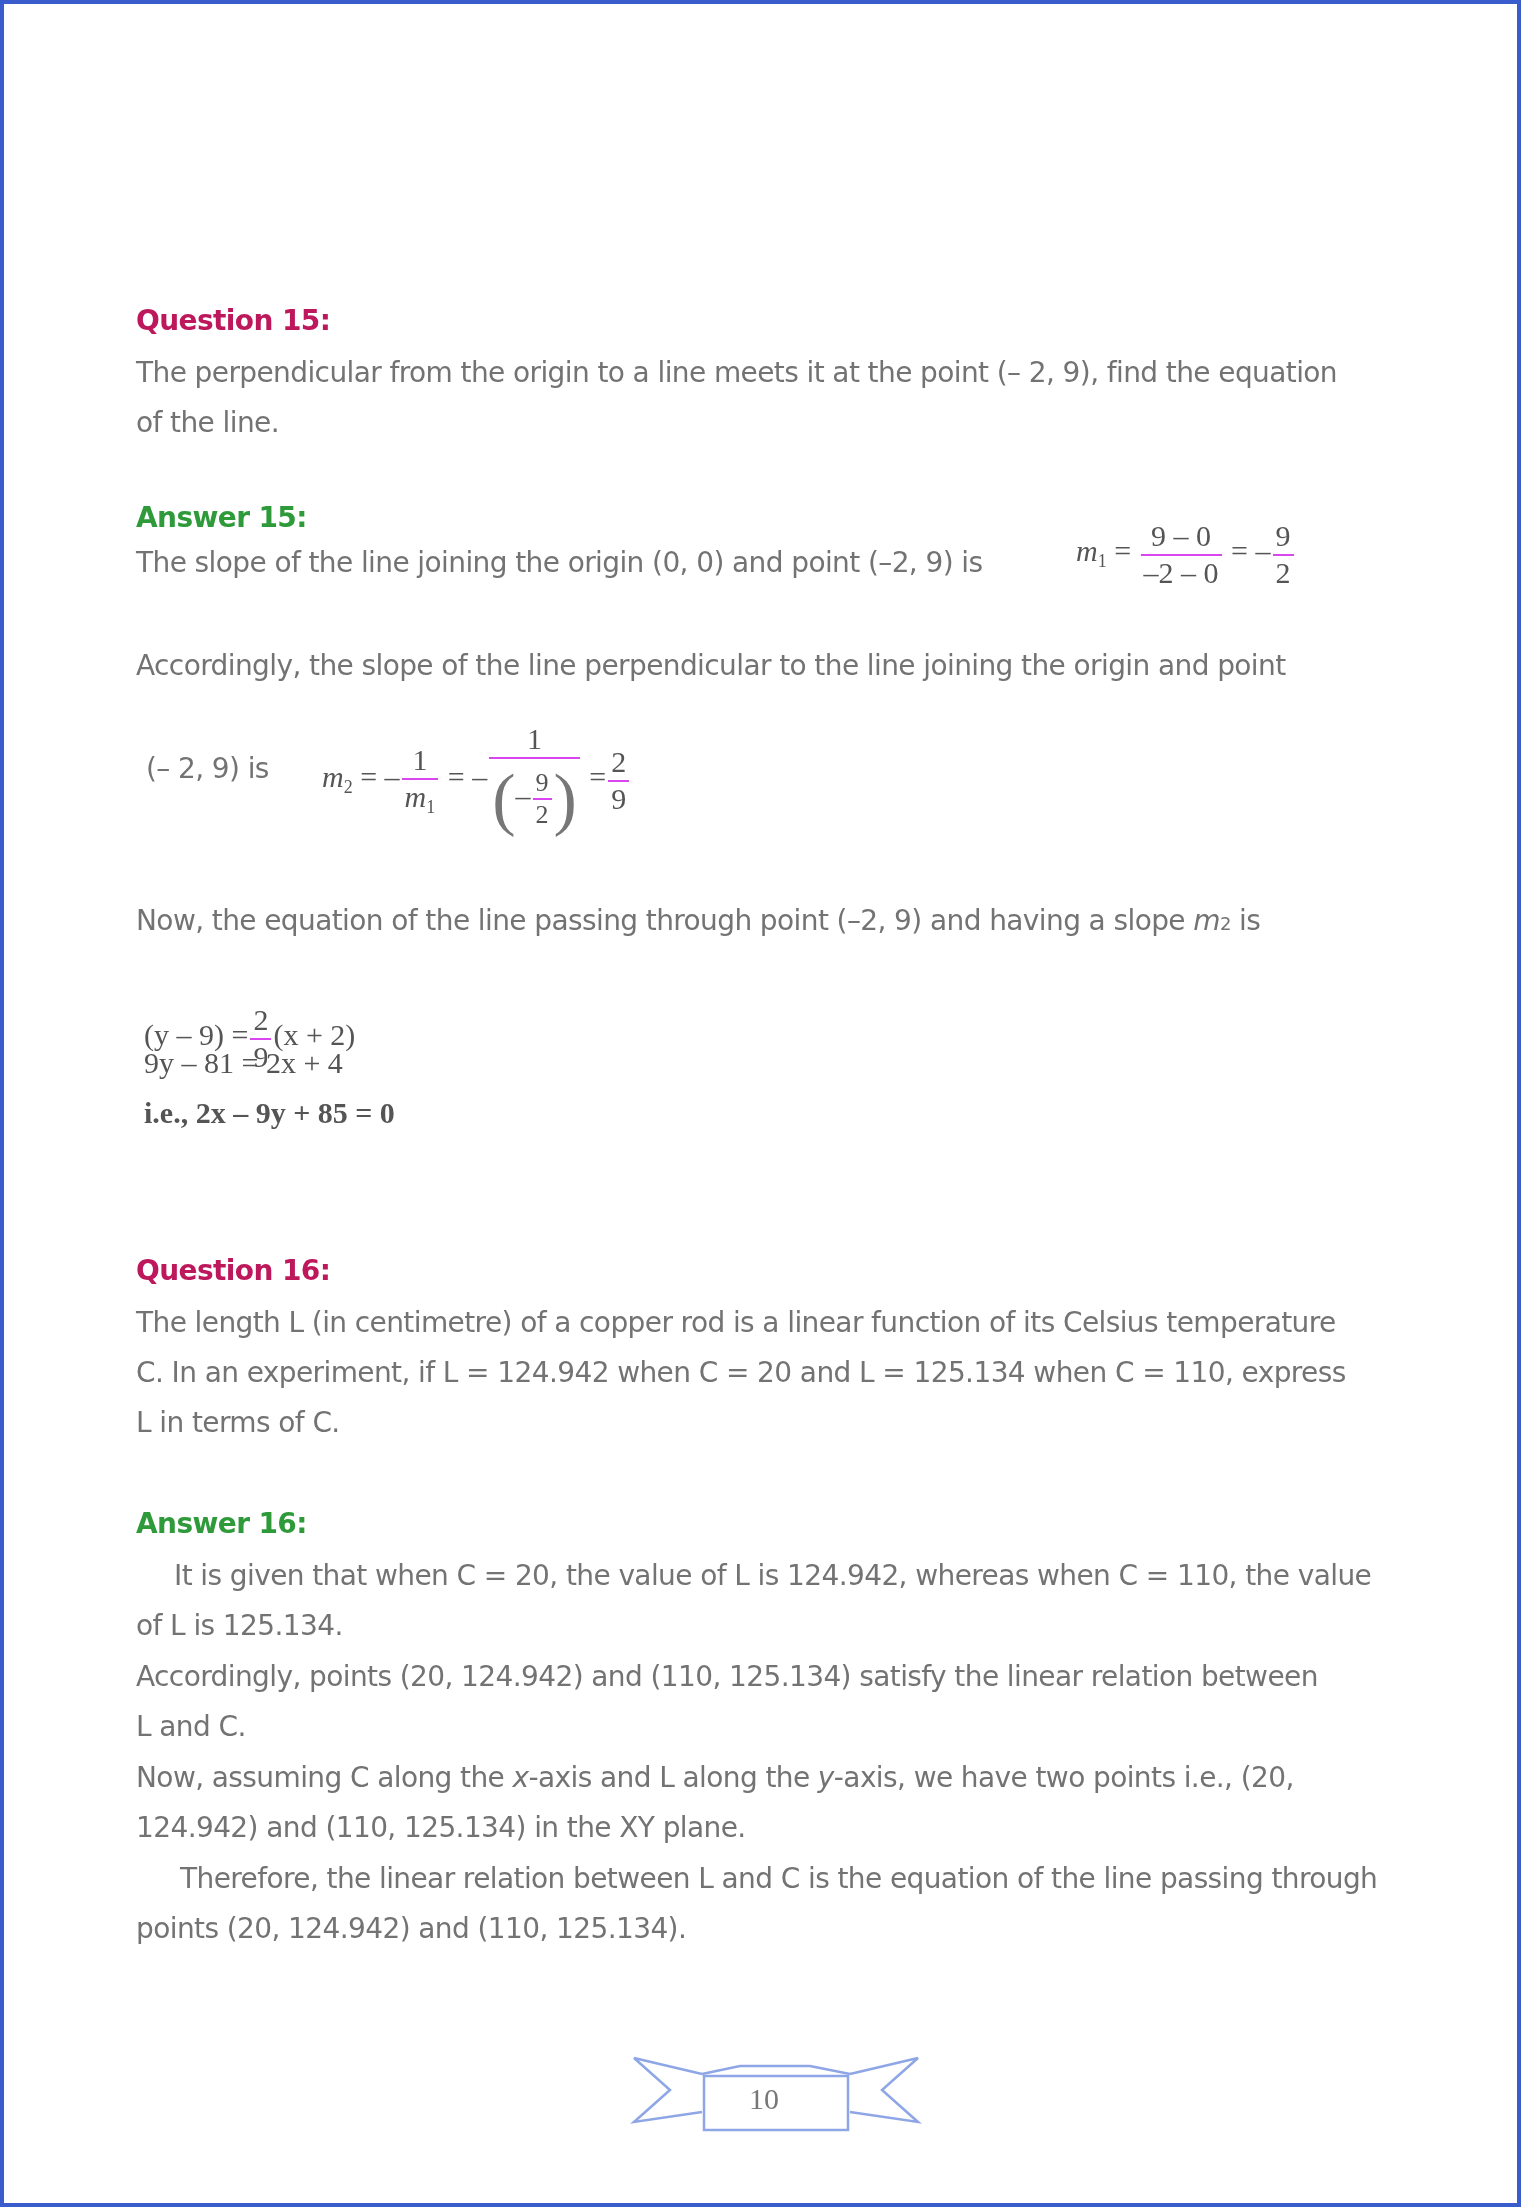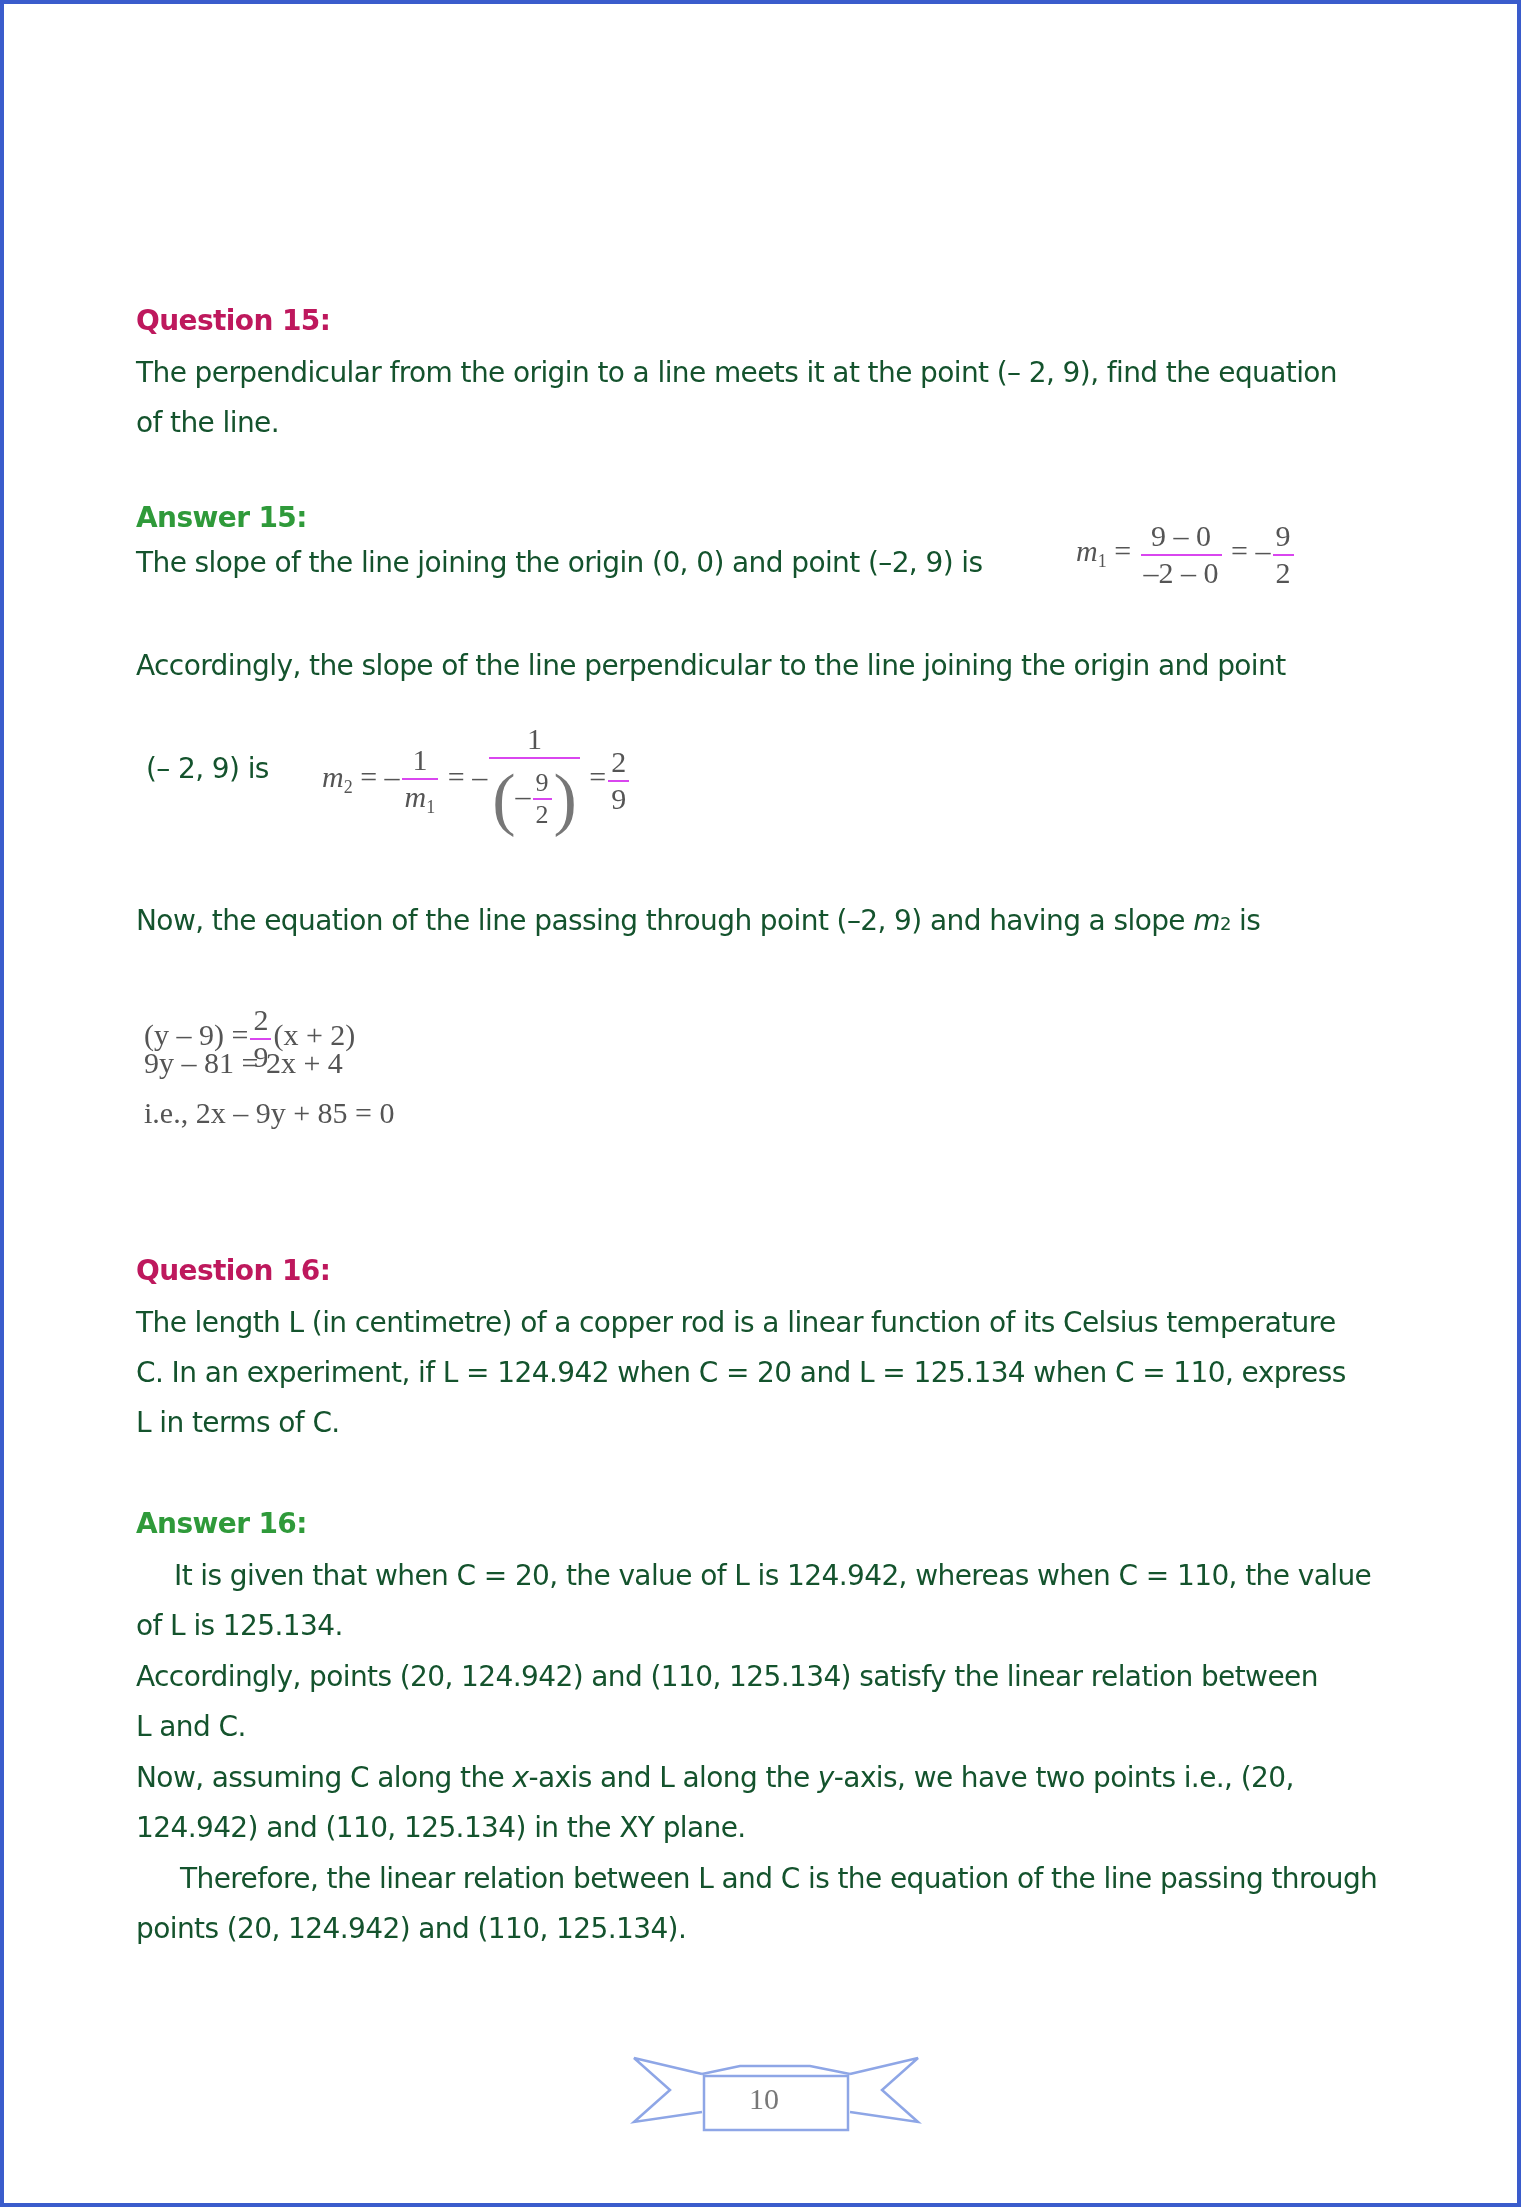--- a/index.html
+++ b/index.html
@@ -3,21 +3,21 @@
 <meta charset="utf-8">
 <style>
   html, body { margin: 0; padding: 0; background: #fff; }
   body { width: 1521px; height: 2207px; position: relative; overflow: hidden; }
   .page {
     position: absolute; left: 0; top: 0; width: 1521px; height: 2207px;
     box-sizing: border-box; border: 4px solid #3a5ccc; background: #fff;
   }
   .txt {
     position: absolute; left: 132px;
-    font-family: "DejaVu Sans", sans-serif; font-size: 28px; color: #14532d;
+    font-family: "DejaVu Sans", sans-serif; font-size: 28px; color: #737373;
     letter-spacing: -0.6px; white-space: nowrap;
   }
   .q-head { color: #be185d; font-weight: bold; }
   .a-head { color: #2f9a3a; font-weight: bold; }
   .math {
     position: absolute; font-family: "Liberation Serif", serif; color: #555;
     font-size: 30px; white-space: nowrap;
   }
   .frac { display: inline-block; vertical-align: middle; text-align: center; margin: 0 2px; }
   .frac > span { display: block; padding: 0 3px; line-height: 1.15; }
@@ -61,21 +61,21 @@
   </div>
 
   <div class="txt" style="top:900px;">
     <span>Now, the equation of the line passing through point (–2, 9) and having a slope </span><span class="it">m</span><span style="font-size:18px;">2</span><span> is</span>
   </div>
 
   <div class="math" style="left:140px; top:999px;">
     <span>(y – 9) =</span><span class="frac"><span class="num">2</span><span>9</span></span><span>(x + 2)</span>
   </div>
   <div class="math" style="left:140px; top:1042px;">9y – 81 = 2x + 4</div>
-  <div class="math" style="left:140px; top:1092px;">i.e., 2x – 9y + 85 = 0</div>
+  <div class="math" style="left:140px; top:1092px;font-weight:bold;">i.e., 2x – 9y + 85 = 0</div>
 
   <div class="txt q-head" style="top:1250px;">Question 16:</div>
   <div class="txt" style="top:1302px;">The length L (in centimetre) of a copper rod is a linear function of its Celsius temperature</div>
   <div class="txt" style="top:1352px;">C. In an experiment, if L = 124.942 when C = 20 and L = 125.134 when C = 110, express</div>
   <div class="txt" style="top:1402px;">L in terms of C.</div>
 
   <div class="txt a-head" style="top:1503px;">Answer 16:</div>
   <div class="txt" style="top:1555px;margin-left:38px;">It is given that when C = 20, the value of L is 124.942, whereas when C = 110, the value</div>
   <div class="txt" style="top:1605px;">of L is 125.134.</div>
   <div class="txt" style="top:1656px;">Accordingly, points (20, 124.942) and (110, 125.134) satisfy the linear relation between</div>

